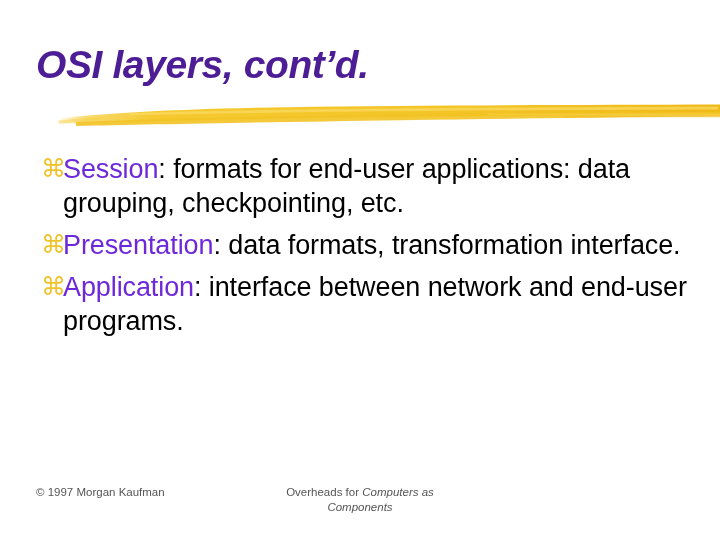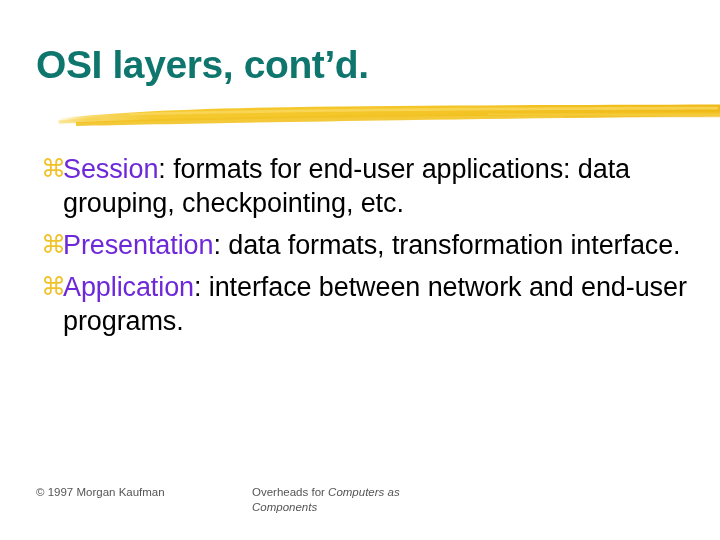--- a/index.html
+++ b/index.html
@@ -23,23 +23,24 @@
   }
 
   
   #slide-title {
     position: absolute;
     left: 36px;
     top: 44px;
     font-size: 39px;
     font-weight: 700;
     letter-spacing: -0.4px;
-    color: #0f766e;
+    color: #4c1d95;
     line-height: 1.08;
     white-space: nowrap;
+    font-style: italic;
   }
 
   
   #title-rule {
     position: absolute;
     left: 58px;
     top: 102px;
     width: 662px;
     height: 34px;
     pointer-events: none;
@@ -93,21 +94,21 @@
     left: 36px;
     top: 0;
     width: 160px;
     text-align: left;
   }
   #footer-center {
     position: absolute;
     left: 252px;
     top: 0;
     width: 216px;
-    text-align: left;
+    text-align: center;
   }
   .ital { font-style: italic; }
 </style>
 </head>
 <body>
 
 <div id="slide">
 
   <div id="slide-title">OSI layers, cont’d.</div>
 

